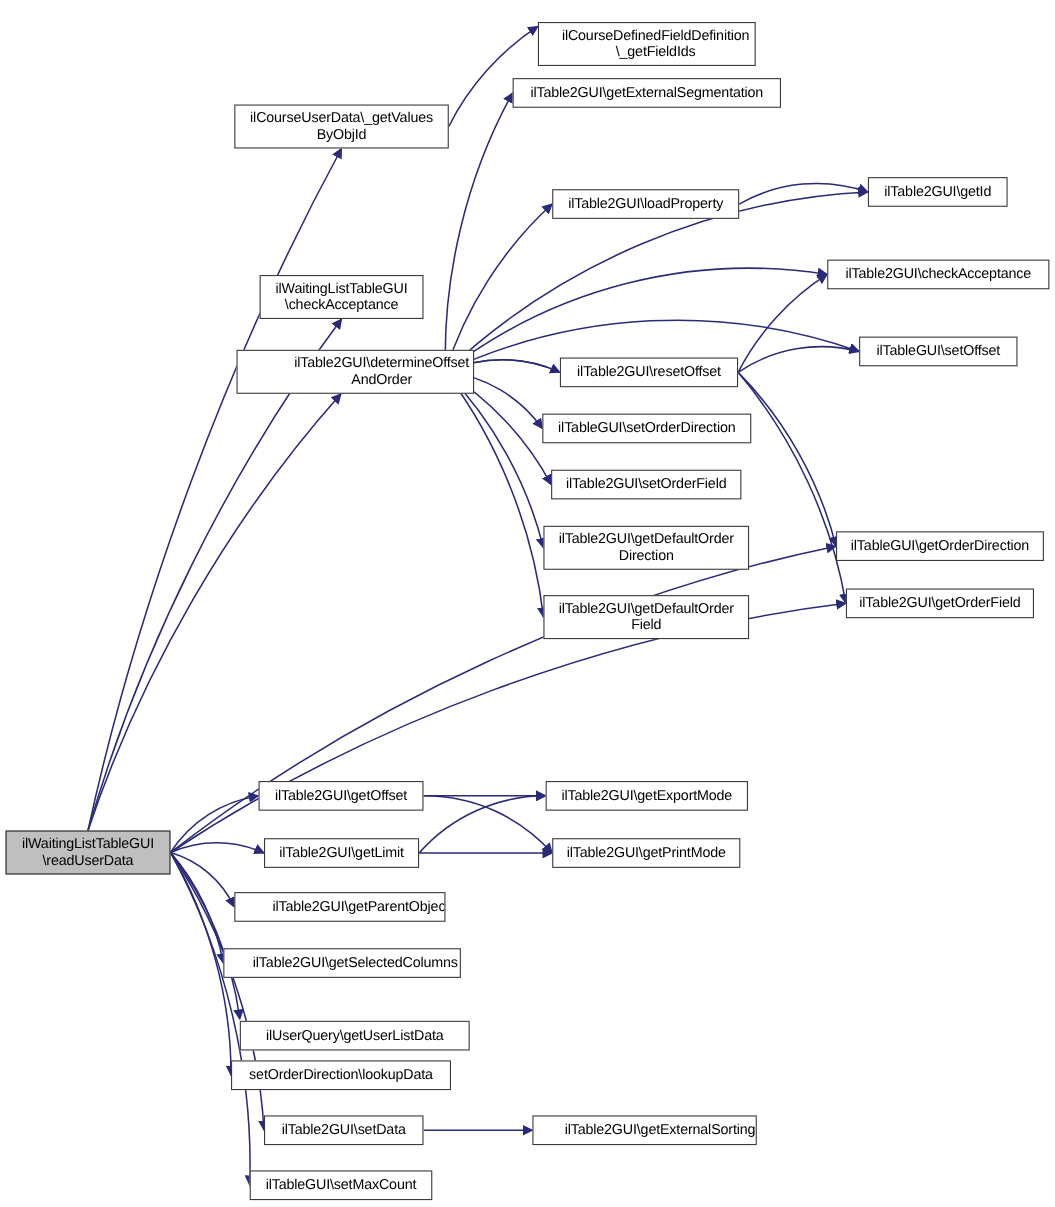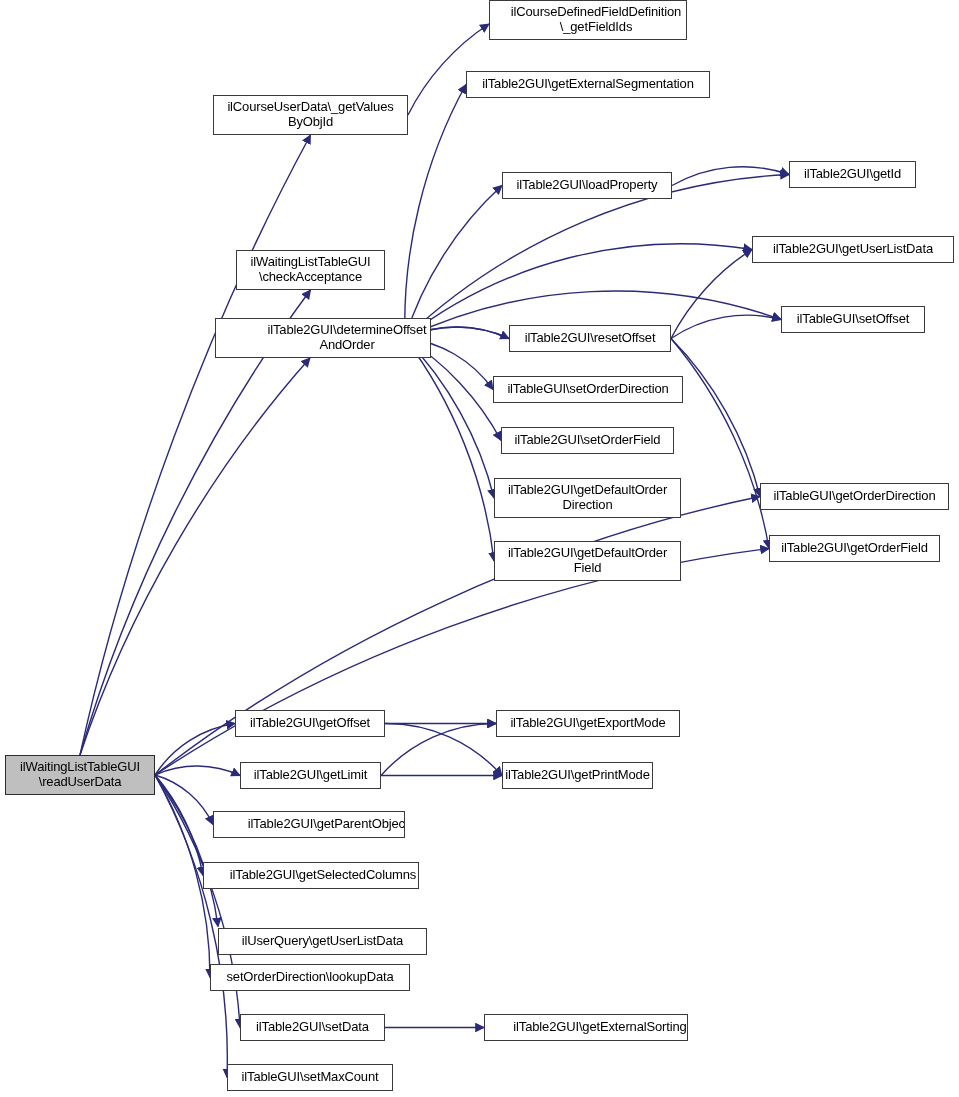--- a/index.html
+++ b/index.html
@@ -90,46 +90,46 @@
         <path class="edge" d="M 155 775 C 180.68800000000002 782.488 201.568 800.308 213 824.5" marker-end="url(#arrow)"></path>
         <path class="edge" d="M 155 775 C 179.204 802.9359999999999 196.48399999999998 839.116 203 875.5" marker-end="url(#arrow)"></path>
         <path class="edge" d="M 155 775 C 188.492 817.936 211.172 872.476 218 926.5" marker-end="url(#arrow)"></path>
         <path class="edge" d="M 155 775 C 190.42 834.9599999999999 210.22 907.86 210 977.5" marker-end="url(#arrow)"></path>
         <path class="edge" d="M 155 775 C 204.42 848.3199999999999 235.02 939.22 240 1027.5" marker-end="url(#arrow)"></path>
         <path class="edge" d="M 385 1027.5 C 416.68 1027.5 452.32 1027.5 484 1027.5" marker-end="url(#arrow)"></path>
         <path class="edge" d="M 155 775 C 204.66 865.4639999999999 230.58 974.364 227 1077.5" marker-end="url(#arrow)"></path>
       </g>
   </svg>
   <div id="node-layer">
-      <div class="node" style="left: 489px; top: 0; width: 198px; height: 40px; padding-left: 16px;">ilCourseDefinedFieldDefinition
+      <div class="node" style="left: 489px; top: 20px; width: 198px; height: 40px; padding-left: 16px;">ilCourseDefinedFieldDefinition
 \_getFieldIds</div>
       <div class="node" style="left: 466px; top: 71px; width: 244px; height: 27px;">ilTable2GUI\getExternalSegmentation</div>
       <div class="node" style="left: 213px; top: 95px; width: 195px; height: 40px;">ilCourseUserData\_getValues
 ByObjId</div>
       <div class="node" style="left: 789px; top: 161px; width: 127px; height: 27px;">ilTable2GUI\getId</div>
       <div class="node" style="left: 502px; top: 172px; width: 170px; height: 27px;">ilTable2GUI\loadProperty</div>
-      <div class="node" style="left: 752px; top: 236px; width: 202px; height: 27px;">ilTable2GUI\getUserListData</div>
+      <div class="node" style="left: 752px; top: 236px; width: 202px; height: 27px;">ilTable2GUI\checkAcceptance</div>
       <div class="node" style="left: 236px; top: 250px; width: 149px; height: 40px;">ilWaitingListTableGUI
 \checkAcceptance</div>
       <div class="node" style="left: 781px; top: 306px; width: 144px; height: 27px;">ilTableGUI\setOffset</div>
       <div class="node" style="left: 215px; top: 318px; width: 216px; height: 40px; padding-left: 48px;">ilTable2GUI\determineOffset
 AndOrder</div>
       <div class="node" style="left: 509px; top: 325px; width: 162px; height: 27px;">ilTable2GUI\resetOffset</div>
       <div class="node" style="left: 493px; top: 376px; width: 190px; height: 27px;">ilTableGUI\setOrderDirection</div>
       <div class="node" style="left: 501px; top: 427px; width: 173px; height: 27px;">ilTable2GUI\setOrderField</div>
       <div class="node" style="left: 494px; top: 478px; width: 187px; height: 40px;">ilTable2GUI\getDefaultOrder
 Direction</div>
       <div class="node" style="left: 760px; top: 483px; width: 189px; height: 27px;">ilTableGUI\getOrderDirection</div>
       <div class="node" style="left: 769px; top: 535px; width: 171px; height: 27px;">ilTable2GUI\getOrderField</div>
       <div class="node" style="left: 494px; top: 541px; width: 187px; height: 40px;">ilTable2GUI\getDefaultOrder
 Field</div>
       <div class="node" style="left: 235px; top: 710px; width: 150px; height: 27px;">ilTable2GUI\getOffset</div>
       <div class="node" style="left: 496px; top: 710px; width: 184px; height: 27px;">ilTable2GUI\getExportMode</div>
       <div class="node" style="left: 240px; top: 762px; width: 141px; height: 27px;">ilTable2GUI\getLimit</div>
-      <div class="node" style="left: 502px; top: 762px; width: 151px; height: 27px;">ilTable2GUI\getPrintMode</div>
+      <div class="node" style="left: 502px; top: 762px; width: 171px; height: 27px;">ilTable2GUI\getPrintMode</div>
       <div class="node current" style="left: 5px; top: 755px; width: 150px; height: 40px;">ilWaitingListTableGUI
 \readUserData</div>
       <div class="node" style="left: 213px; top: 811px; width: 192px; height: 27px; padding-left: 38px;">ilTable2GUI\getParentObject</div>
       <div class="node" style="left: 203px; top: 862px; width: 216px; height: 27px; padding-left: 24px;">ilTable2GUI\getSelectedColumns</div>
       <div class="node" style="left: 218px; top: 928px; width: 209px; height: 27px;">ilUserQuery\getUserListData</div>
       <div class="node" style="left: 210px; top: 964px; width: 200px; height: 27px;">setOrderDirection\lookupData</div>
       <div class="node" style="left: 240px; top: 1014px; width: 145px; height: 27px;">ilTable2GUI\setData</div>
       <div class="node" style="left: 484px; top: 1014px; width: 204px; height: 27px; padding-left: 28px;">ilTable2GUI\getExternalSorting</div>
       <div class="node" style="left: 227px; top: 1064px; width: 166px; height: 27px;">ilTableGUI\setMaxCount</div>
     </div>

